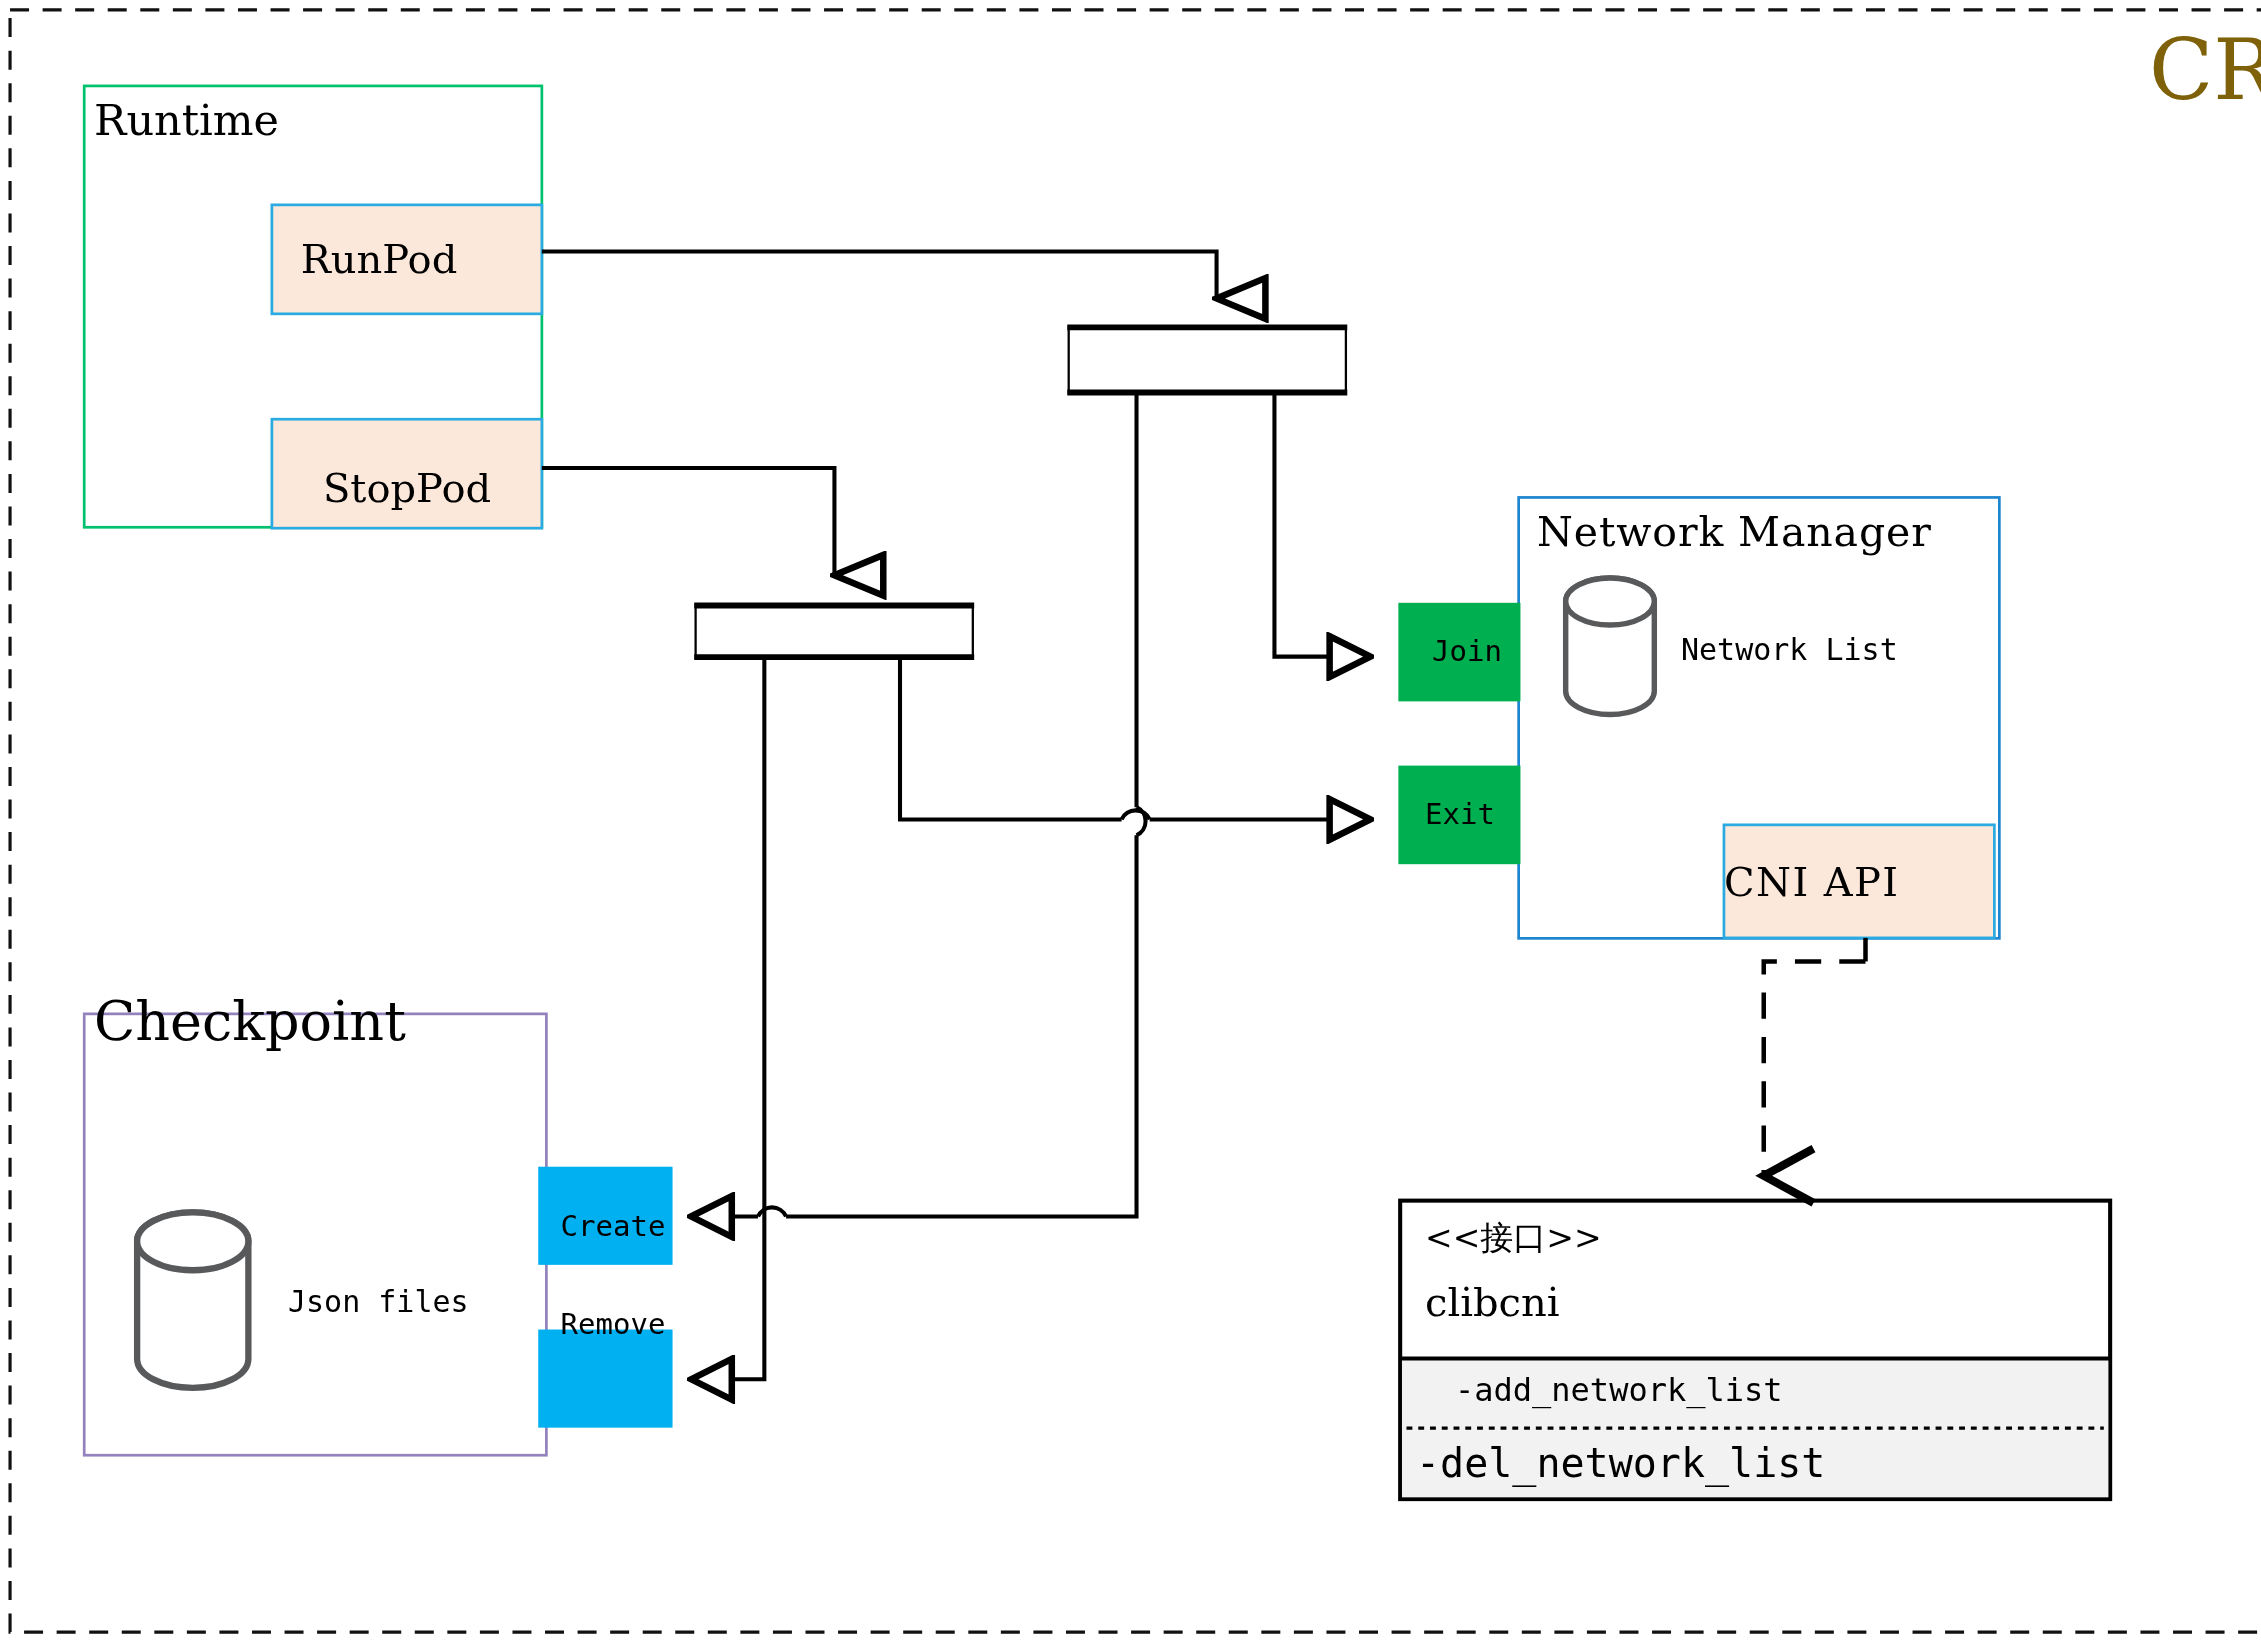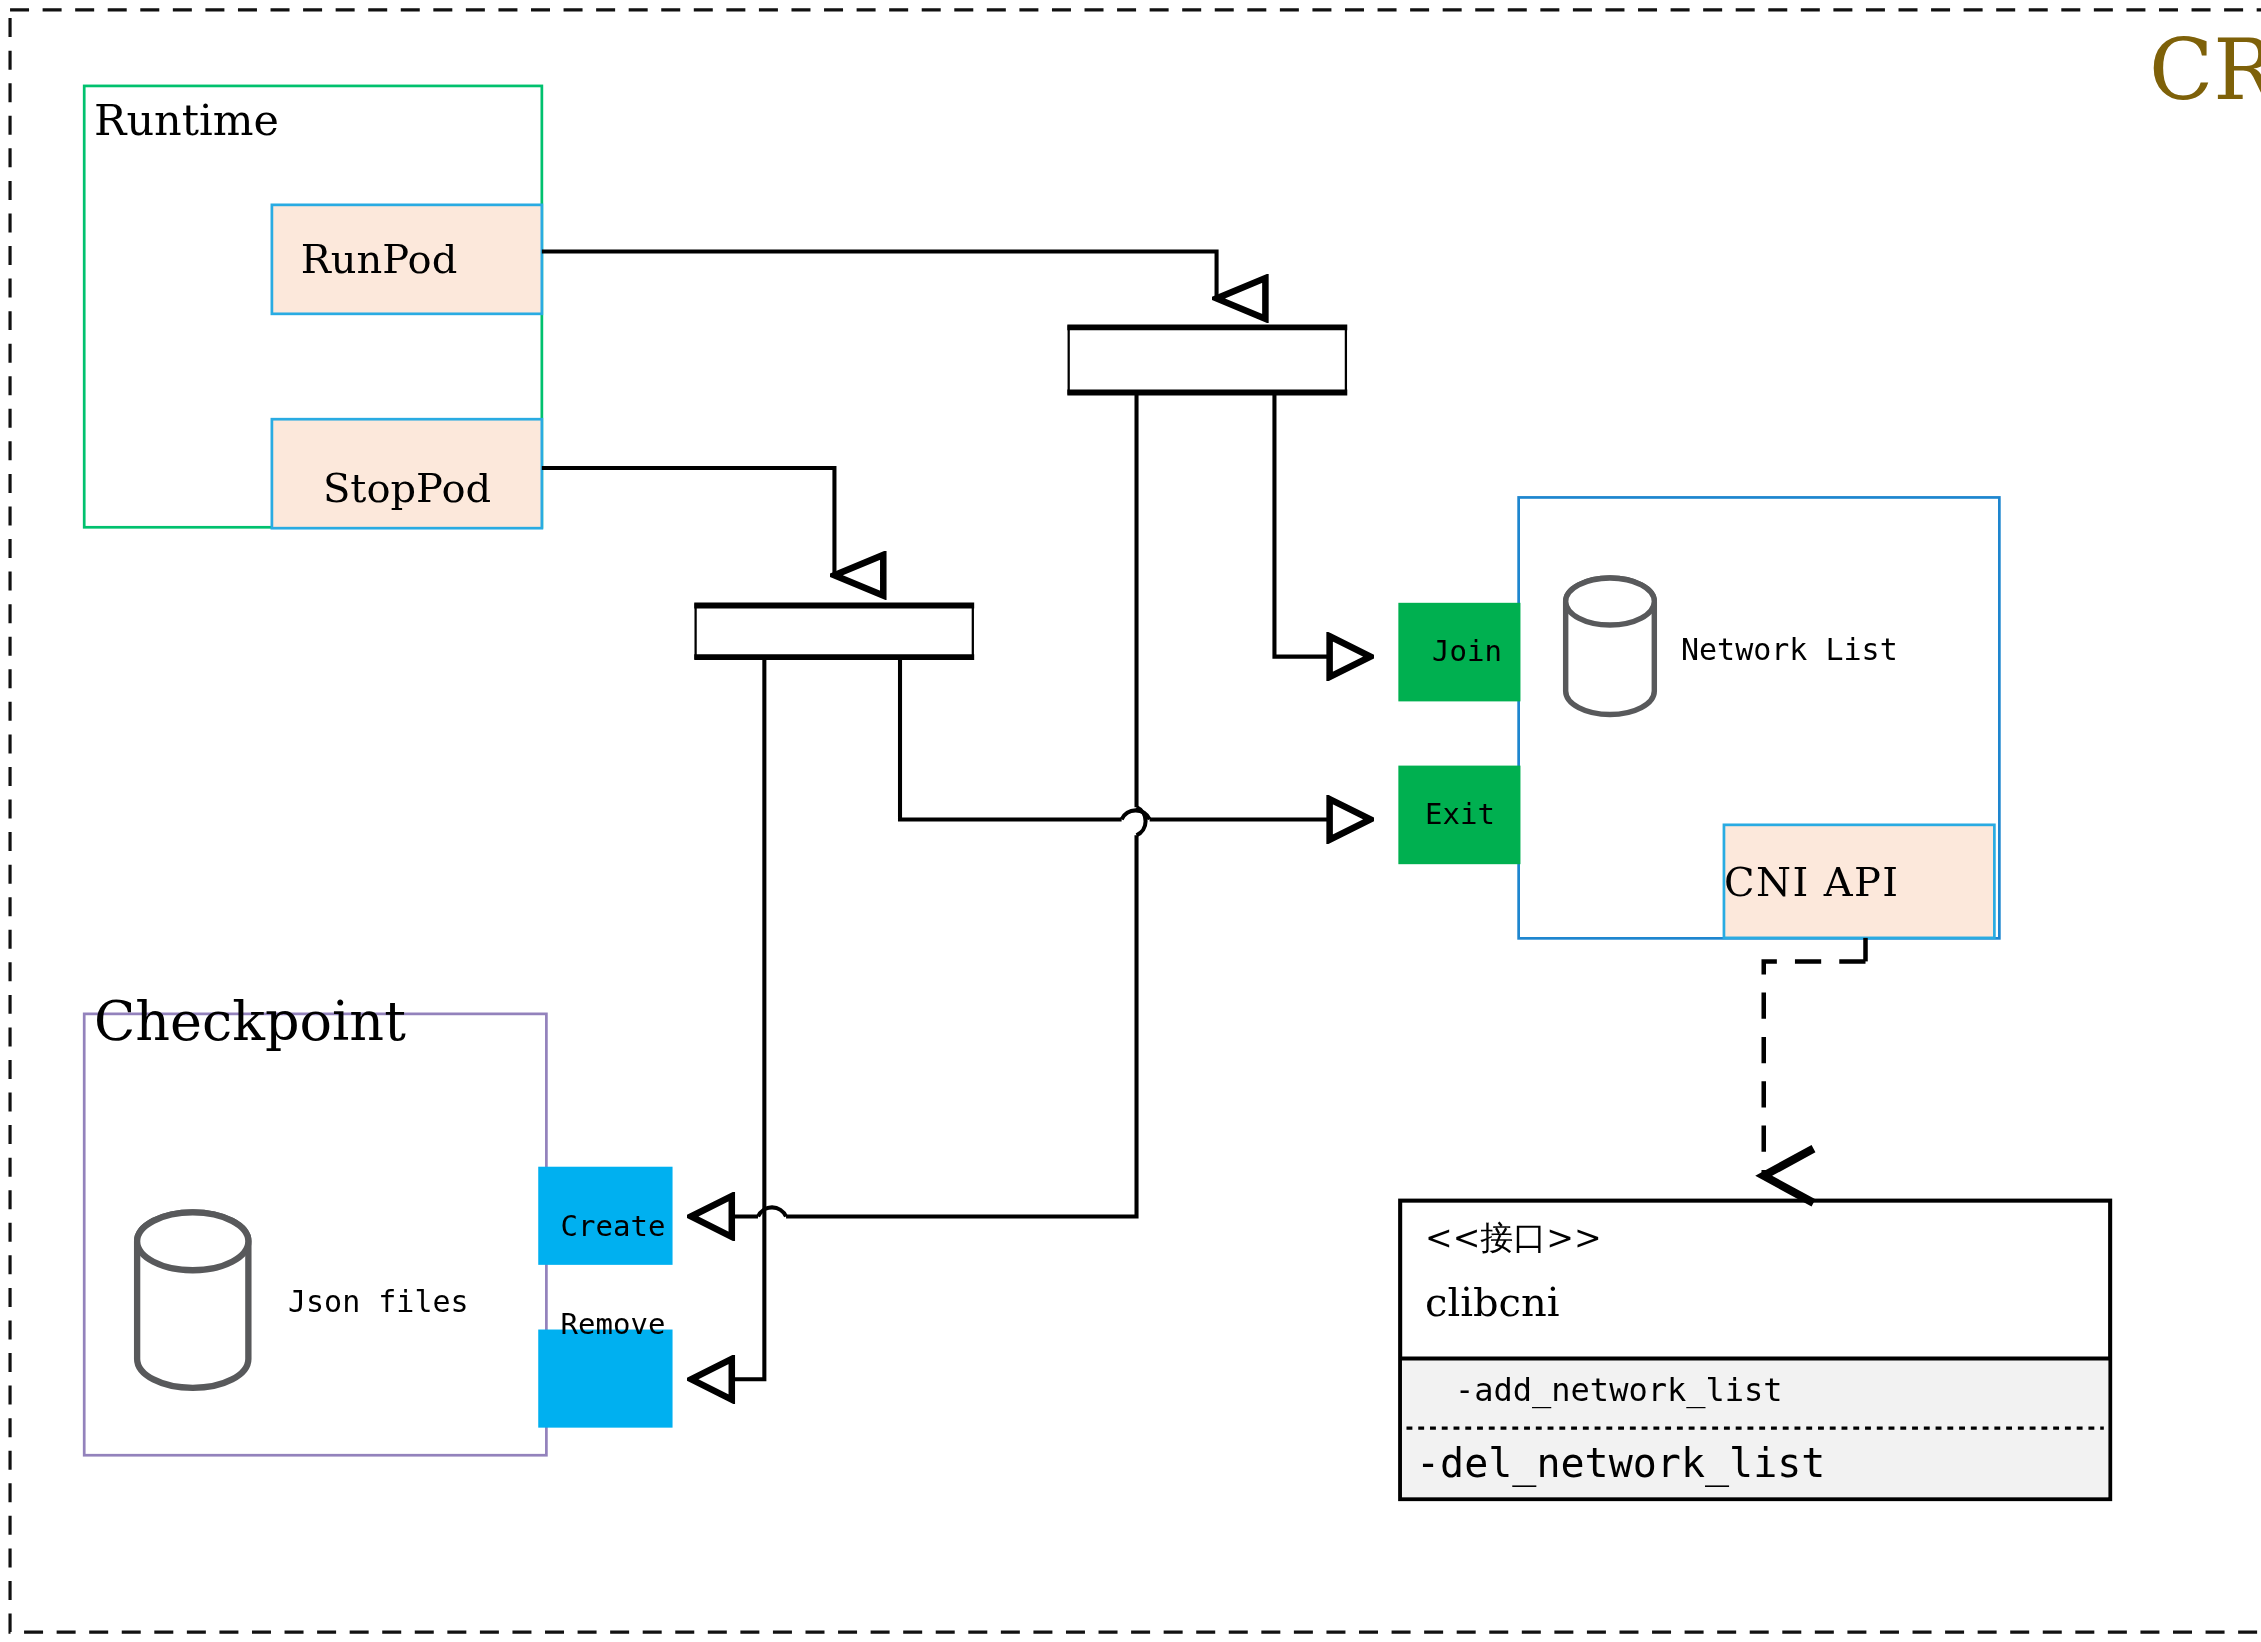--- a/index.html
+++ b/index.html
@@ -113,20 +113,21 @@
   <div class="lbl serif" style="left:272px;top:453px;width:270px;text-align:center;font-size:40px;margin-top:15px;">StopPod</div>
 
   <div class="lbl serif" style="left:94px;top:995px;font-size:54px;">Checkpoint</div>
 
   <div class="lbl mono" style="left:280px;top:1287px;font-size:30px;">Json files</div>
 
   <div class="lbl mono" style="left:538px;top:1200px;width:134px;text-align:center;font-size:29px;margin-top:12px;">Create</div>
 
   <div class="lbl mono" style="left:538px;top:1310px;width:134px;text-align:center;font-size:29px;">Remove</div>
 
+  <div class="lbl serif" style="left:1537px;top:512px;font-size:41px;letter-spacing:0.9px;">Network Manager</div>
 
   <div class="lbl mono" style="left:1673px;top:635px;font-size:30px;">Network List</div>
 
   <div class="lbl mono" style="left:1398px;top:637px;width:122px;text-align:center;font-size:29px;">Join</div>
 
   <div class="lbl mono" style="left:1398px;top:800px;width:108px;text-align:center;font-size:29px;">Exit</div>
 
   <div class="lbl serif" style="left:1724px;top:862px;width:226px;text-align:left;font-size:40px;letter-spacing:1.4px;">CNI API</div>
 
   <div class="lbl serif" style="left:1425px;top:1221px;font-size:33px;">&lt;&lt;接口&gt;&gt;</div>

